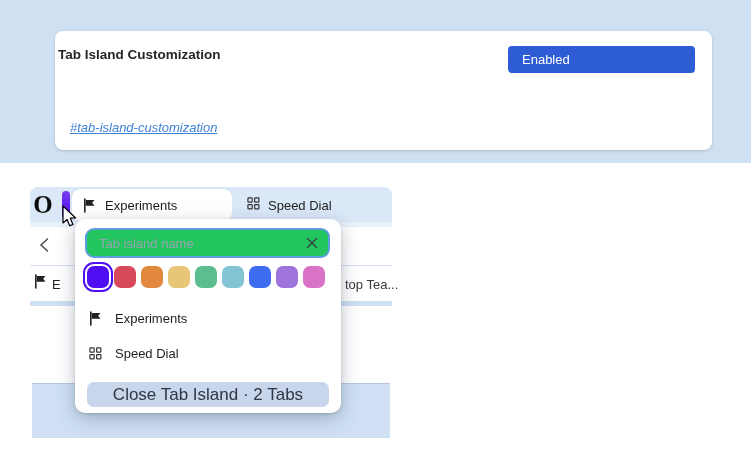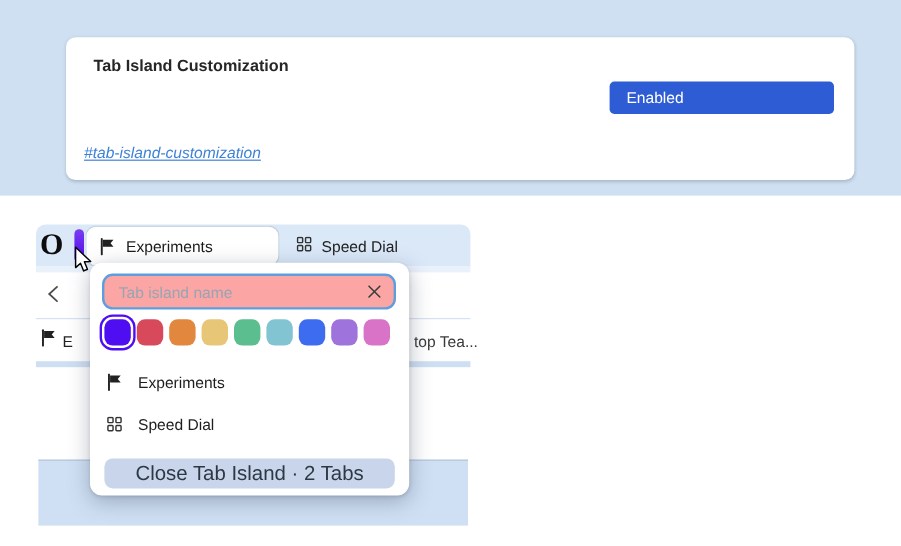--- a/index.html
+++ b/index.html
@@ -6,24 +6,24 @@
   body{
     width:751px;height:455px;position:relative;overflow:hidden;
     background:#ffffff;
     font-family:"Liberation Sans", sans-serif;
     -webkit-font-smoothing:antialiased;
   }
   
   .banner{position:absolute;left:0;top:0;width:751px;height:163px;}
   .card{position:absolute;left:55px;top:31px;width:657px;height:119px;background:#fff;
         border-radius:8px;box-shadow:0 1px 3px rgba(0,0,0,.18);}
-  .card-title{position:absolute;left:23px;top:16px;font-size:13.5px;font-weight:700;color:#262626;}
+  .card-title{position:absolute;left:3px;top:16px;font-size:13.5px;font-weight:700;color:#262626;}
   .enabled-btn{position:absolute;left:453px;top:15px;width:187px;height:27px;border:none;
         border-radius:4px;color:#fff;font-size:13px;line-height:27px;text-align:left;
-        padding:0 0 0 14px;box-sizing:border-box;cursor:pointer;font-family:inherit;margin-top:22px;}
+        padding:0 0 0 14px;box-sizing:border-box;cursor:pointer;font-family:inherit;}
   .card-desc{position:absolute;left:15px;top:40px;width:432px;font-size:13px;line-height:21px;color:#474747;}
   .card-link{position:absolute;left:15px;top:89px;font-size:13px;text-decoration:underline;cursor:pointer;font-style:italic;}
 
   
   .tabstrip{position:absolute;left:30px;top:187px;width:362px;height:35px;
         border-radius:8px 8px 0 0;}
   .strip-band{position:absolute;left:30px;top:222px;width:362px;height:5px;background:#e9f1fb;}
   .opera-o{position:absolute;left:31px;top:191px;width:24px;height:28px;
         font-family:"Liberation Serif", serif;font-weight:700;font-size:25px;line-height:28px;
         color:#0c0c0c;text-align:center;}
@@ -43,21 +43,21 @@
   .bg-tea{position:absolute;left:345px;top:277px;font-size:13px;color:#3a3a3a;}
   .row-bottom-band{position:absolute;left:30px;top:301px;width:362px;height:5px;background:#cfdff2;}
 
   .bottom-panel{position:absolute;left:32px;top:383px;width:358px;height:55px;
         border-top:1px solid #b7c5d9;box-sizing:border-box;}
 
   
   .popup{position:absolute;left:75px;top:219px;width:266px;height:194px;background:#fff;
         border-radius:10px;box-shadow:0 5px 18px rgba(60,70,95,.35),0 1px 3px rgba(0,0,0,.12);z-index:5;}
   .input-wrap{position:absolute;left:10px;top:9px;width:245px;height:30px;border-radius:9px;
-        background:#fca5a5;border:2px solid #5f9edc;box-sizing:border-box;}
+        background:#22c55e;border:2px solid #5f9edc;box-sizing:border-box;}
   .island-input{position:absolute;left:0;top:0;width:100%;height:100%;border:none;background:transparent;
         font-size:13px;color:#333;padding:0 32px 0 12px;box-sizing:border-box;outline:none;font-family:inherit;}
   .island-input::placeholder{color:#97a5b3;opacity:1;}
   .clear-x{position:absolute;right:8px;top:5px;width:16px;height:16px;cursor:pointer;display:flex;}
 
   .swatch-row{position:absolute;left:12px;top:47px;display:flex;gap:5px;}
   .swatch{width:22px;height:22px;border-radius:7px;cursor:pointer;flex:none;}
   .swatch.selected{box-shadow:0 0 0 2px #fff,0 0 0 4px currentColor;}
 
   .popup-item{position:absolute;left:13px;width:240px;display:flex;align-items:center;gap:12px;

